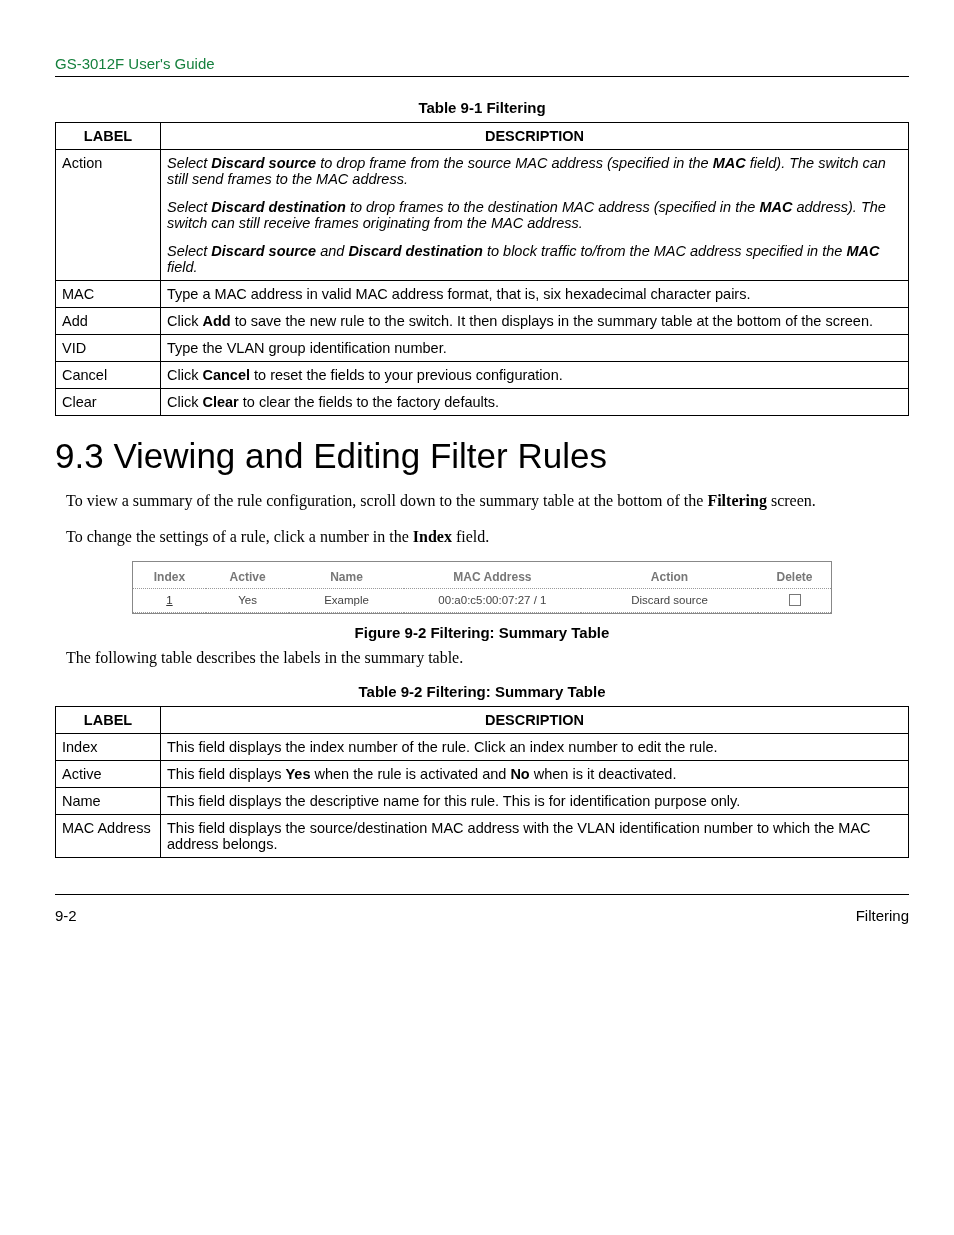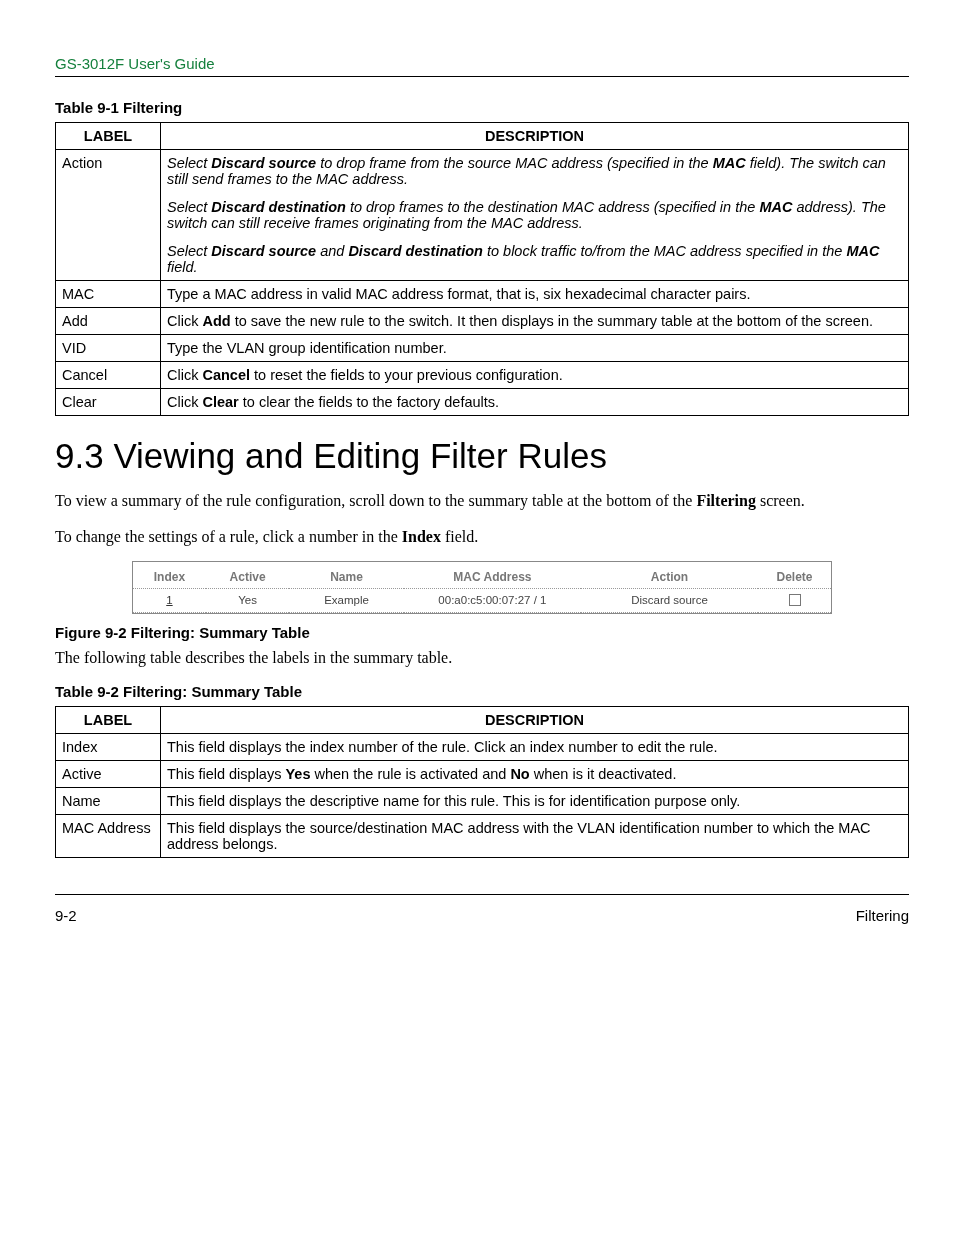--- a/index.html
+++ b/index.html
@@ -16,20 +16,21 @@
     font-family: Arial, Helvetica, sans-serif;
     font-size: 15px;
     color: #15803d;
     padding-bottom: 4px;
     border-bottom: 1px solid #000;
     margin-bottom: 22px;
   }
   .table-caption {
     font-family: Arial, Helvetica, sans-serif;
     font-weight: bold;
+    text-align: center;
     font-size: 15px;
     margin: 6px 0 6px 0;
   }
   table.desc {
     width: 100%;
     border-collapse: collapse;
     font-family: Arial, Helvetica, sans-serif;
     font-size: 14.5px;
     margin-bottom: 2px;
   }
@@ -49,21 +50,21 @@
   h2.section {
     font-family: Arial, Helvetica, sans-serif;
     font-weight: normal;
     font-size: 35px;
     margin: 20px 0 14px 0;
   }
   p.body {
     font-family: "Times New Roman", Times, serif;
     font-size: 16px;
     line-height: 1.35;
-    margin: 0 0 14px 0;
+    margin: 0 0 14px 11px;
   }
   .figure-wrap {
     width: 700px;
     margin: 14px auto 10px auto;
     border: 1px solid #888;
     background: #fff;
     font-family: Arial, Helvetica, sans-serif;
   }
   .summary-grid {
     width: 100%;

